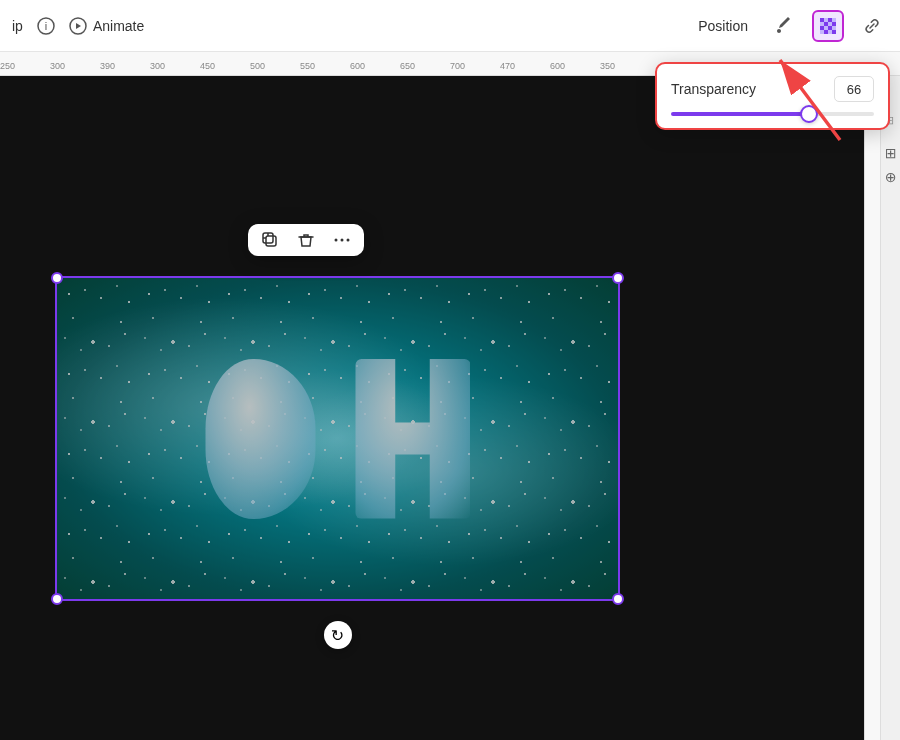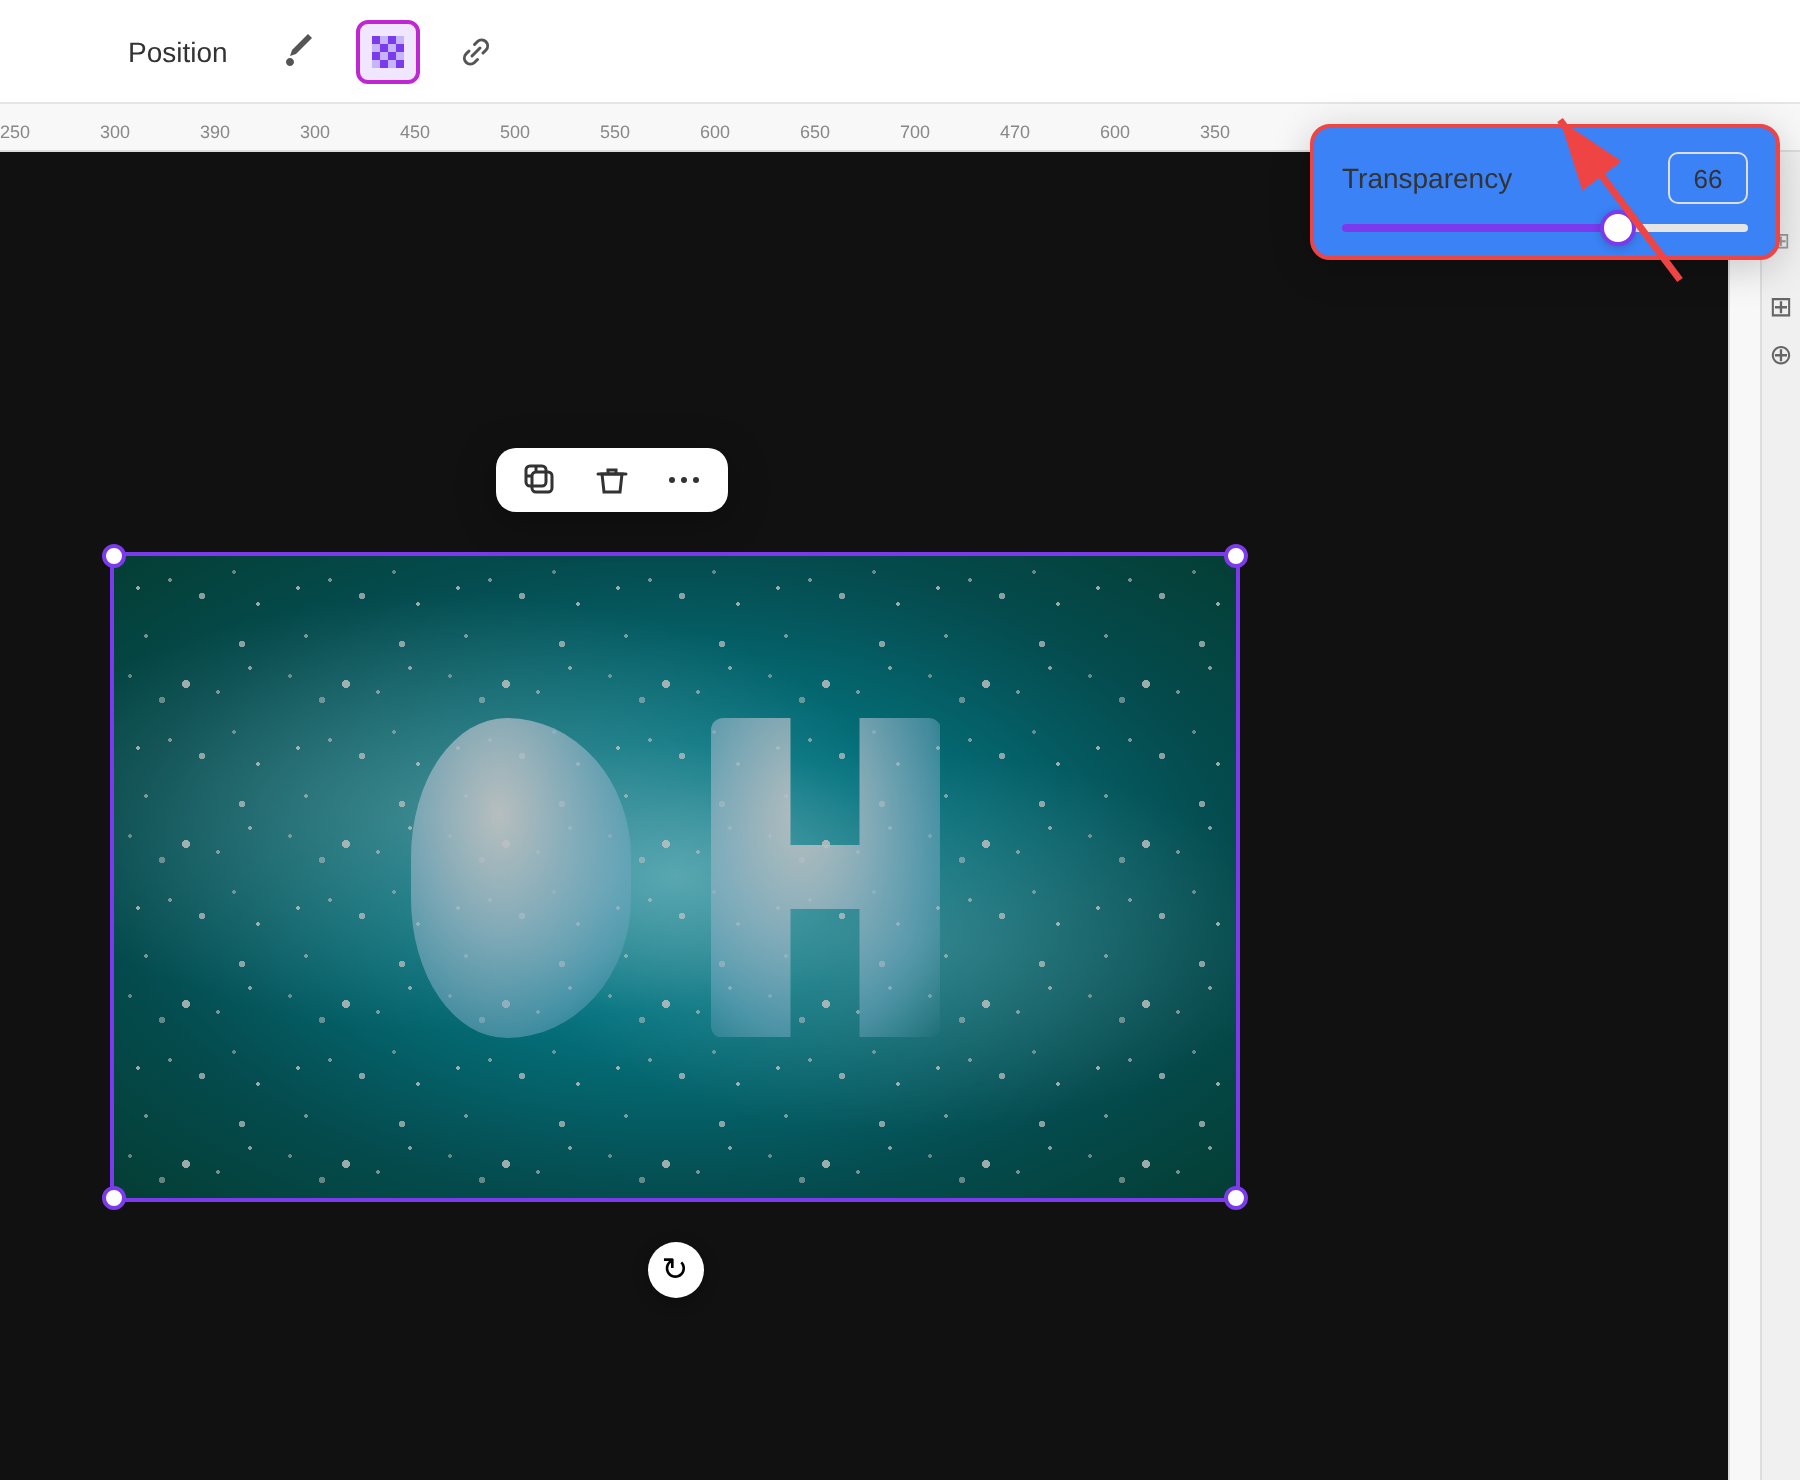--- a/index.html
+++ b/index.html
@@ -224,21 +224,21 @@
       box-shadow: 0 2px 8px rgba(0,0,0,0.3);
       cursor: pointer;
     }
 
     
     .transparency-panel {
       position: absolute;
       top: 62px;
       right: 10px;
       width: 235px;
-      background: #3b82f6;
+      background: #ffffff;
       border-radius: 10px;
       box-shadow: 0 4px 20px rgba(0,0,0,0.2);
       padding: 12px 14px;
       border: 2px solid #ef4444;
       z-index: 200;
     }
     .panel-header {
       display: flex;
       align-items: center;
       justify-content: space-between;
@@ -318,20 +318,38 @@
       bottom: 0;
       background: #f8f8f8;
       border-left: 1px solid #ddd;
       z-index: 50;
     }
   </style>
 </head>
 <body>
 
 <div class="toolbar">
+  <div class="toolbar-left">
+    <div class="toolbar-item">
+      <span>ip</span>
+    </div>
+    <div class="toolbar-item">
+      <svg width="18" height="18" viewBox="0 0 18 18">
+        <circle cx="9" cy="9" r="8" fill="none" stroke="#555" stroke-width="1.5"></circle>
+        <text x="9" y="13" text-anchor="middle" font-size="11" fill="#555">i</text>
+      </svg>
+    </div>
+    <div class="toolbar-item">
+      <svg width="18" height="18" viewBox="0 0 18 18">
+        <circle cx="9" cy="9" r="8" fill="none" stroke="#555" stroke-width="1.5"></circle>
+        <path d="M7 6l5 3-5 3V6z" fill="#555"></path>
+      </svg>
+      <span style="font-size:14px;color:#333;">Animate</span>
+    </div>
+  </div>
   <div class="toolbar-right">
     <span class="position-btn">Position</span>
     <div class="icon-btn">
       <svg width="20" height="20" viewBox="0 0 20 20">
         <path d="M3 15c0 1.1.9 2 2 2s2-.9 2-2-.9-2-2-2-2 .9-2 2zm13-12l-2-2-8 8-1 3 3-1 8-8z" fill="#555"></path>
       </svg>
     </div>
     <div class="icon-btn active">
       <svg width="20" height="20" viewBox="0 0 20 20">
         <rect x="2" y="2" width="4" height="4" fill="#7c3aed"></rect>

